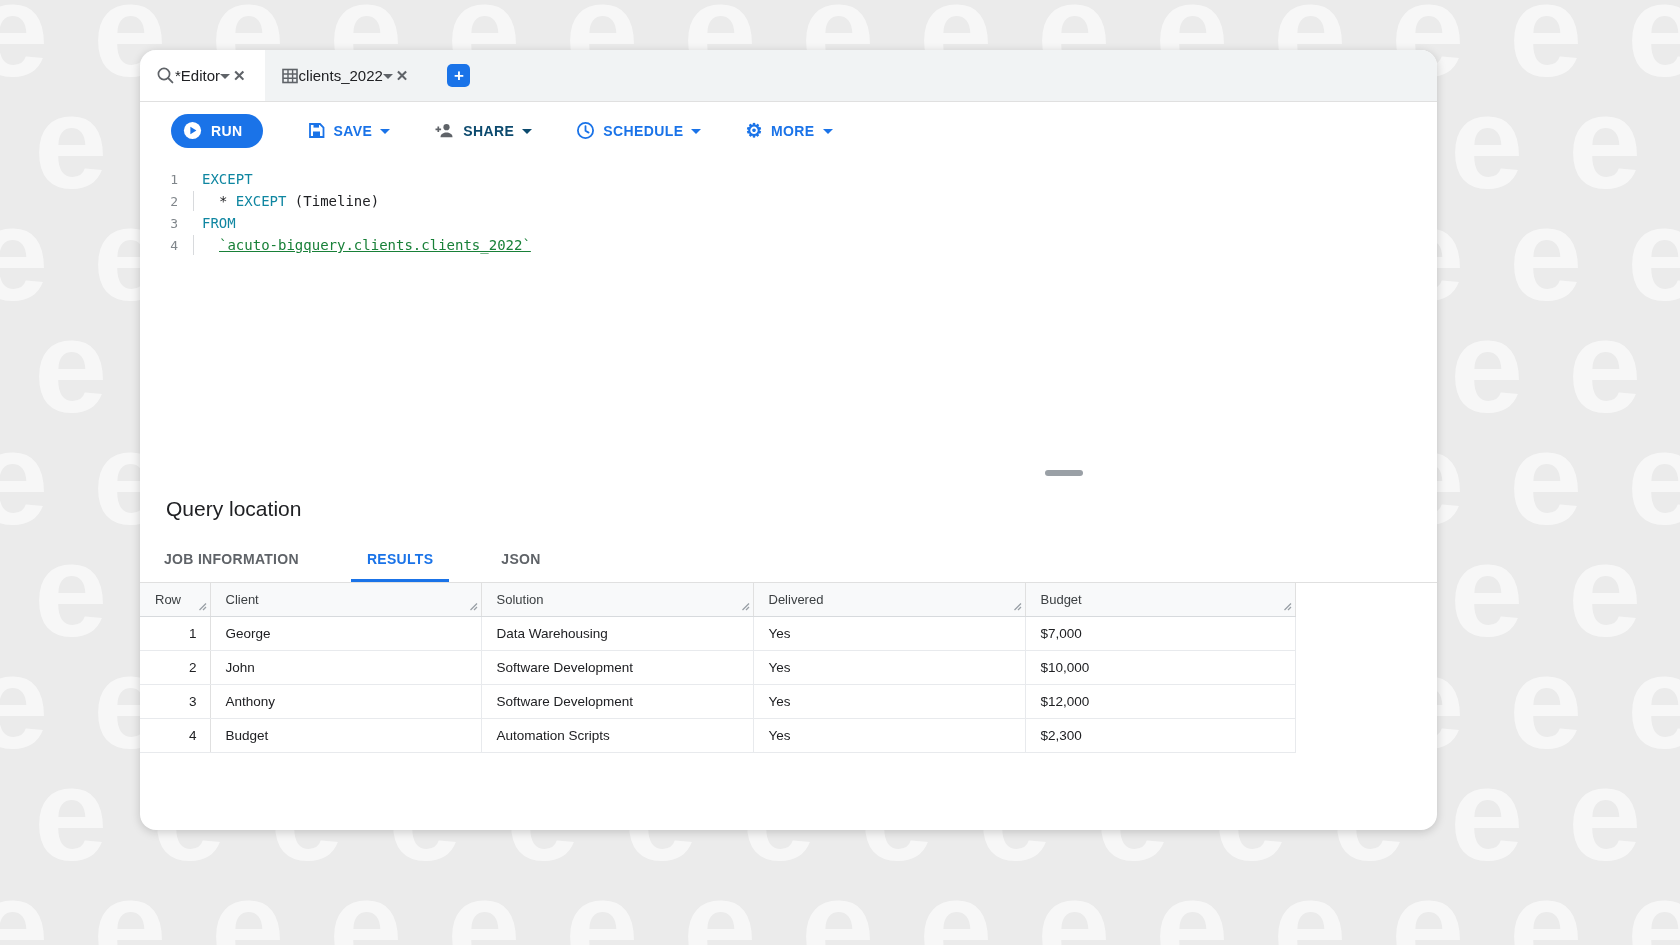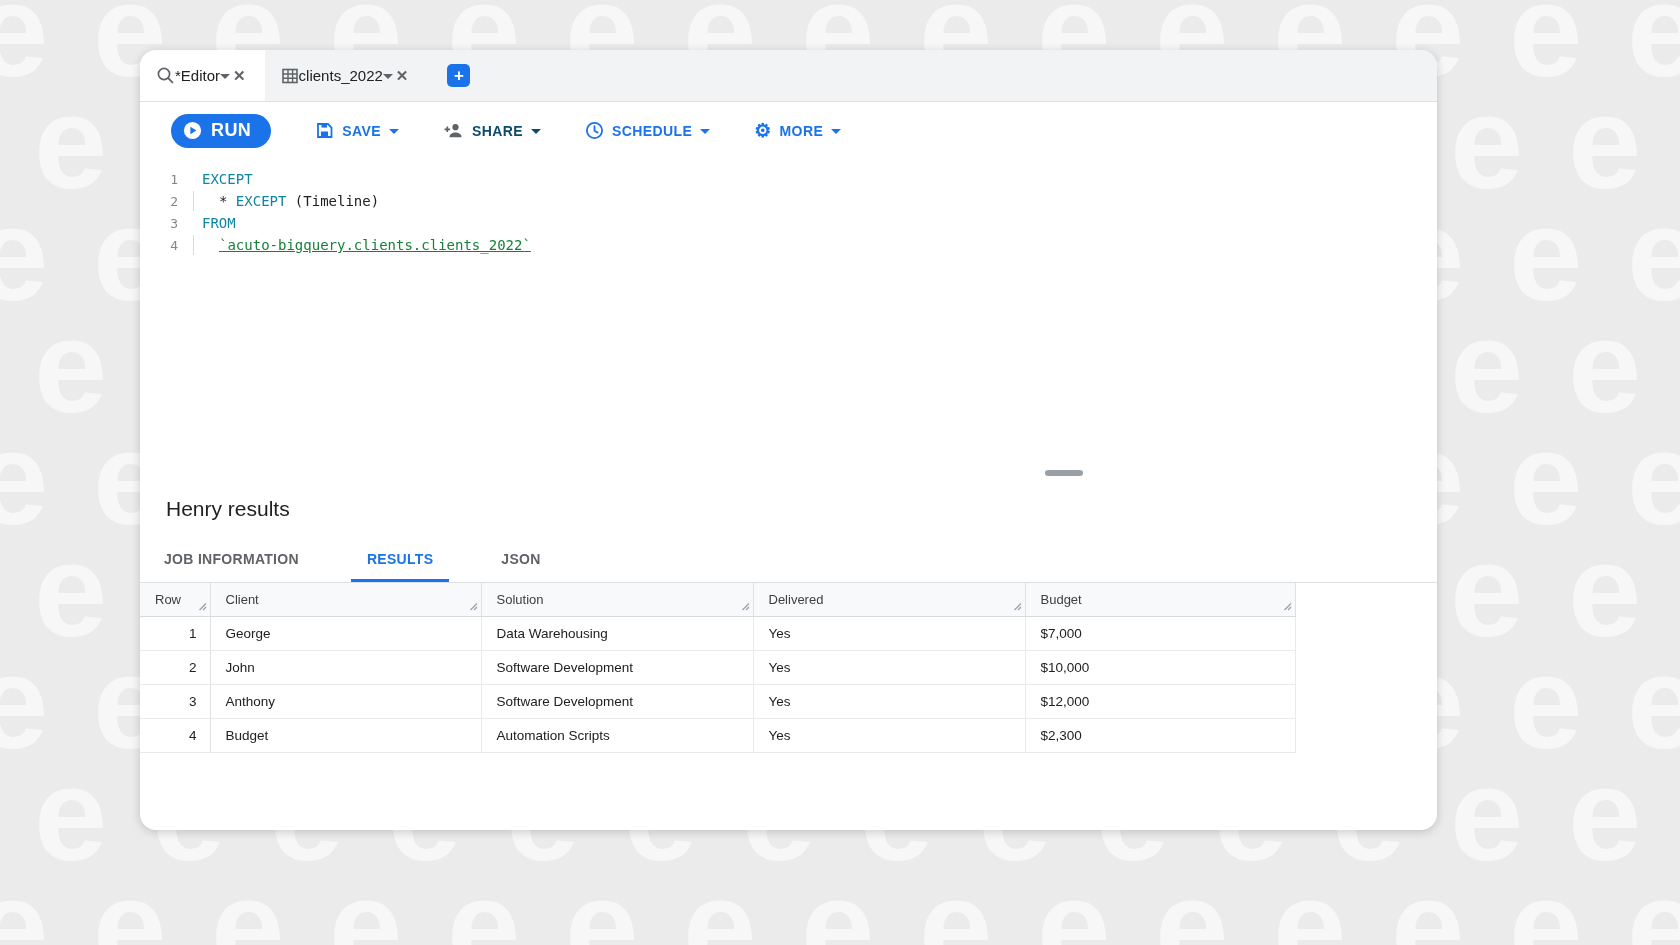--- a/index.html
+++ b/index.html
@@ -70,21 +70,21 @@
     font-size: 14px; font-weight: 700; letter-spacing: .4px;
     color: #1a73e8;
   }
   .tbtn.gray { color: #0c4a6e; }
   .run-btn {
     display: inline-flex; align-items: center; gap: 9px;
     background: #1a73e8; color: #ffffff;
     border: none; border-radius: 18px; height: 34px;
     padding: 0 20px 0 12px; cursor: pointer;
     font-family: "Liberation Sans", sans-serif;
-    font-size: 18px; font-weight: 700; letter-spacing: .4px;
+    font-size: 14px; font-weight: 700; letter-spacing: .4px;
   }
   .tbtn .chev { border-top-color: currentColor; }
 
   
   .editor {
     background: #ffffff; height: 308px;
     padding-top: 9px;
     font-family: "DejaVu Sans Mono", monospace;
     position: relative;
   }
@@ -407,21 +407,21 @@
       <span class="code guided indent"><span class="tref">`acuto-bigquery.clients.clients_2022`</span></span>
     </div>
   </div>
 
 
   <div class="resize-strip">
     <div class="drag-handle"></div>
   </div>
 
   <div class="results">
-    <div class="results-title">Henry results</div>
+    <div class="results-title">Query location</div>
 
     <div class="rtabs">
       <div class="rtab">JOB INFORMATION</div>
       <div class="rtab active">RESULTS</div>
       <div class="rtab">JSON</div>
     </div>
 
     <table class="results-table">
       <colgroup>
         <col class="c-row">

